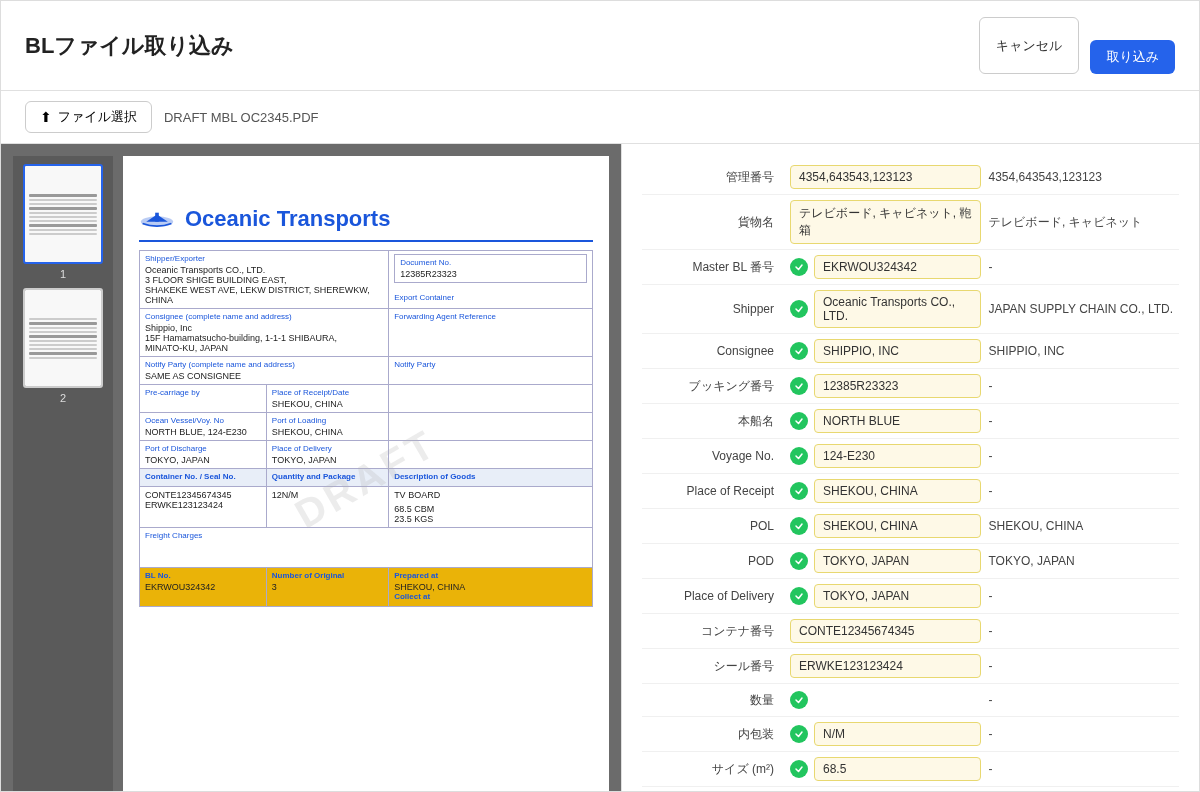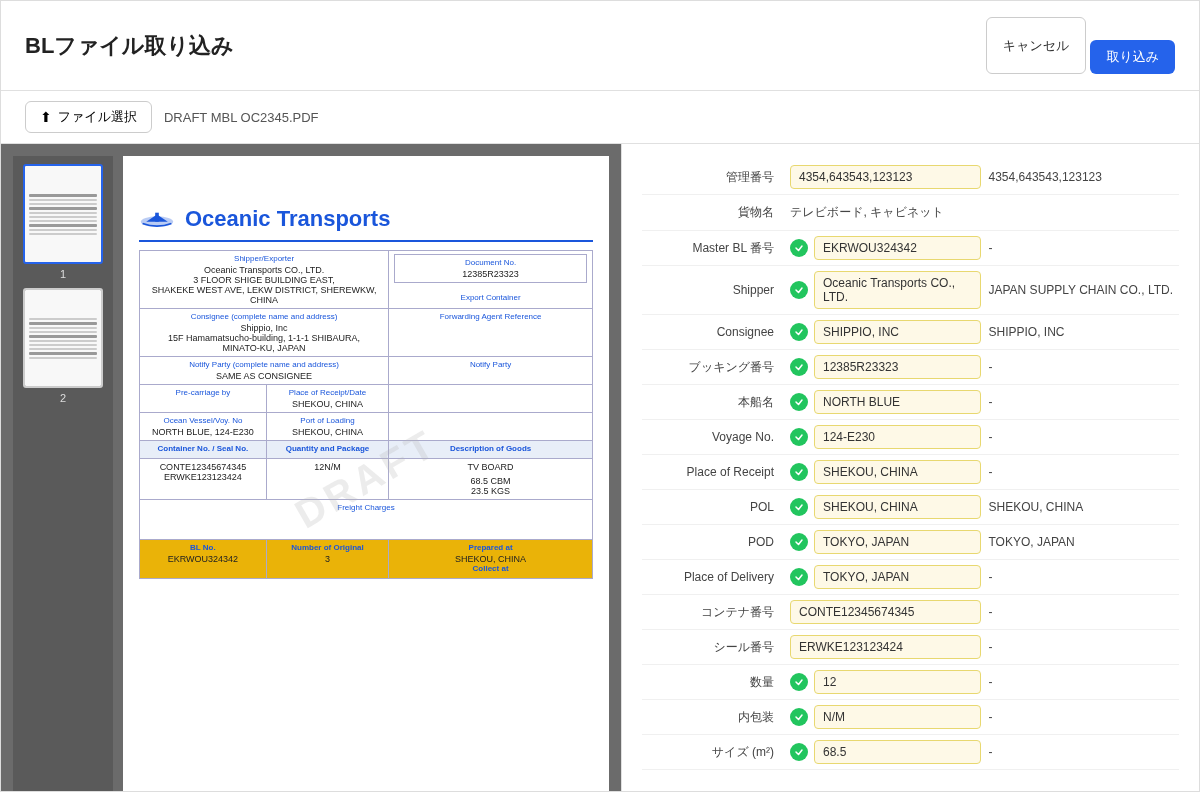--- a/index.html
+++ b/index.html
@@ -3,21 +3,21 @@
   <meta charset="utf-8">
   <style>
     * { box-sizing: border-box; margin: 0; padding: 0; }
     body { font-family: -apple-system, BlinkMacSystemFont, 'Segoe UI', sans-serif; background: #f5f5f5; color: #333; font-size: 13px; }
 
     .app-container { width: 1200px; height: 792px; background: #fff; display: flex; flex-direction: column; border: 1px solid #ddd; }
 
     
     .header { display: flex; align-items: center; justify-content: space-between; padding: 16px 24px; border-bottom: 1px solid #e0e0e0; background: #fff; }
     .header-title { font-size: 22px; font-weight: 600; color: #222; }
-    .header-buttons { display: flex; gap: 4px; }
+    .header-buttons { display: flex; gap: 11px; }
     .btn-cancel { padding: 8px 16px; border: 1px solid #ccc; border-radius: 6px; background: #fff; cursor: pointer; font-size: 13px; color: #333; }
     .btn-import { padding: 8px 16px; border: none; border-radius: 6px; background: #2563eb; cursor: pointer; font-size: 13px; color: #fff; font-weight: 500; margin-top: 23px; }
 
     
     .toolbar { display: flex; align-items: center; gap: 12px; padding: 10px 24px; border-bottom: 1px solid #e0e0e0; background: #fff; }
     .file-select-btn { display: flex; align-items: center; gap: 6px; padding: 6px 14px; border: 1px solid #ccc; border-radius: 6px; background: #fff; cursor: pointer; font-size: 13px; }
     .file-name { font-size: 13px; color: #555; }
 
     
     .main-content { display: flex; flex: 1; overflow: hidden; }
@@ -31,21 +31,21 @@
     .thumb-content { width: 100%; height: 100%; background: #f8f8f8; display: flex; align-items: center; justify-content: center; }
     .thumb-lines { display: flex; flex-direction: column; gap: 2px; padding: 4px; width: 100%; }
     .thumb-line { height: 2px; background: #ccc; border-radius: 1px; }
     .thumb-line.thick { height: 3px; background: #999; }
 
     
     .bl-doc { background: #fff; min-height: 580px; margin-top: 34px; }
     .bl-header { display: flex; align-items: center; gap: 10px; padding-bottom: 8px; border-bottom: 2px solid #1a56db; margin-bottom: 8px; }
     .bl-logo-ship { width: 36px; height: 24px; }
     .bl-company-name { font-size: 22px; font-weight: 700; color: #1a56db; }
-    .bl-main-table { width: 100%; border-collapse: collapse; font-size: 9px; text-align: center; }
+    .bl-main-table { width: 100%; border-collapse: collapse; font-size: 9px; }
     .bl-main-table td, .bl-main-table th { border: 1px solid #aac; padding: 3px 5px; vertical-align: top; }
     .bl-field-label { font-size: 8px; color: #1a56db; display: block; margin-bottom: 2px; }
     .bl-field-value { font-size: 9px; color: #222; }
     .bl-watermark { position: absolute; top: 50%; left: 50%; transform: translate(-50%, -50%) rotate(-30deg); font-size: 40px; font-weight: 900; color: rgba(180,180,180,0.25); pointer-events: none; letter-spacing: 4px; }
     .doc-no-box { border: 1px solid #aac; padding: 3px 5px; }
 
     
     .ocr-panel { flex: 1; background: #fff; overflow-y: auto; padding: 16px 20px; border-left: 1px solid #e0e0e0; }
     .ocr-header { display: grid; grid-template-columns: 140px 1fr 1fr; gap: 8px; margin-bottom: 8px; padding-bottom: 8px; border-bottom: 1px solid #e0e0e0; }
     .ocr-header-cell { font-size: 11px; color: #888; }
@@ -200,20 +200,31 @@
                 <td>
                   <span class="bl-field-label">Ocean Vessel/Voy. No</span>
                   <div class="bl-field-value">NORTH BLUE, 124-E230</div>
                 </td>
                 <td>
                   <span class="bl-field-label">Port of Loading</span>
                   <div class="bl-field-value">SHEKOU, CHINA</div>
                 </td>
                 <td></td>
               </tr>
+              <tr>
+                <td>
+                  <span class="bl-field-label">Port of Discharge</span>
+                  <div class="bl-field-value">TOKYO, JAPAN</div>
+                </td>
+                <td>
+                  <span class="bl-field-label">Place of Delivery</span>
+                  <div class="bl-field-value">TOKYO, JAPAN</div>
+                </td>
+                <td></td>
+              </tr>
               <tr style="background:#e8eef8;">
                 <td>
                       <span class="bl-field-label" style="font-weight:600;">Container No. / Seal No.</span>
                     </td>
                 <td>
                       <span class="bl-field-label" style="font-weight:600;">Quantity and Package</span>
                     </td>
                 <td colspan="1">
                       <span class="bl-field-label" style="font-weight:600;">Description of Goods</span>
                     </td>
@@ -264,20 +275,23 @@
       <div id="ocr-rows-container">
           <div class="ocr-row">
             <div class="ocr-label">管理番号</div>
             <div class="ocr-value-box">
               <div class="ocr-value-input">4354,643543,123123</div>
             </div>
             <div class="ocr-registered">4354,643543,123123</div>
           </div>
           <div class="ocr-row">
             <div class="ocr-label">貨物名</div>
+            <div class="ocr-value-box">
+              <div class="ocr-value-input">テレビボード, キャビネット, 鞄箱</div>
+            </div>
             <div class="ocr-registered">テレビボード, キャビネット</div>
           </div>
           <div class="ocr-row">
             <div class="ocr-label">Master BL 番号</div>
             <div class="ocr-value-box">
               <div class="check-icon">
                 <svg viewBox="0 0 10 10" fill="none">
                   <polyline points="2,5 4.5,7.5 8,3" stroke="white" stroke-width="1.5" stroke-linecap="round" stroke-linejoin="round"></polyline>
                 </svg>
               </div>
@@ -408,21 +422,20 @@
             <div class="ocr-registered">-</div>
           </div>
           <div class="ocr-row">
             <div class="ocr-label">数量</div>
             <div class="ocr-value-box">
               <div class="check-icon">
                 <svg viewBox="0 0 10 10" fill="none">
                   <polyline points="2,5 4.5,7.5 8,3" stroke="white" stroke-width="1.5" stroke-linecap="round" stroke-linejoin="round"></polyline>
                 </svg>
               </div>
-              <div class="ocr-value-input">12</div>
             </div>
             <div class="ocr-registered">-</div>
           </div>
           <div class="ocr-row">
             <div class="ocr-label">内包装</div>
             <div class="ocr-value-box">
               <div class="check-icon">
                 <svg viewBox="0 0 10 10" fill="none">
                   <polyline points="2,5 4.5,7.5 8,3" stroke="white" stroke-width="1.5" stroke-linecap="round" stroke-linejoin="round"></polyline>
                 </svg>

